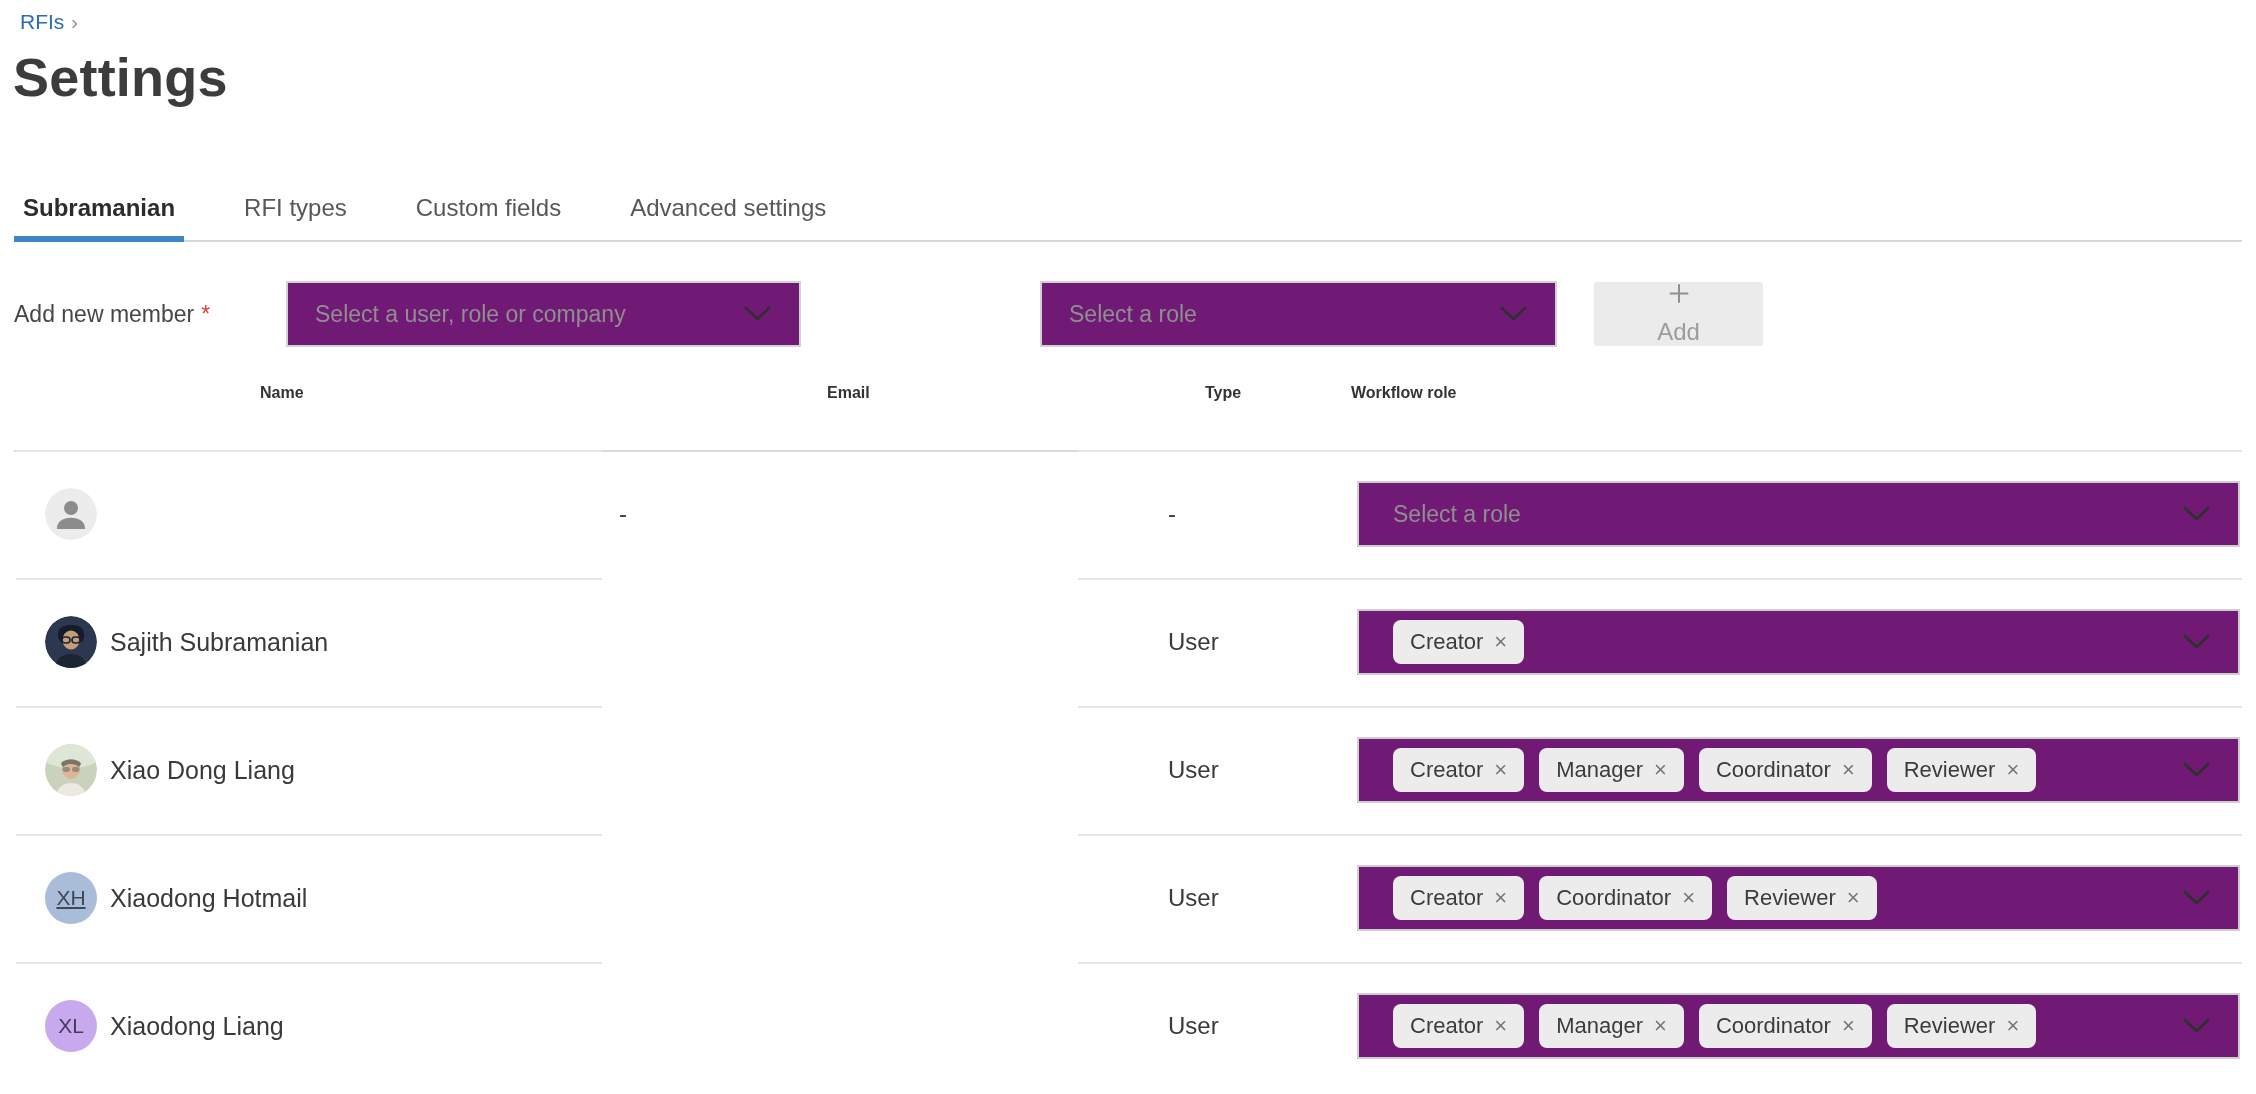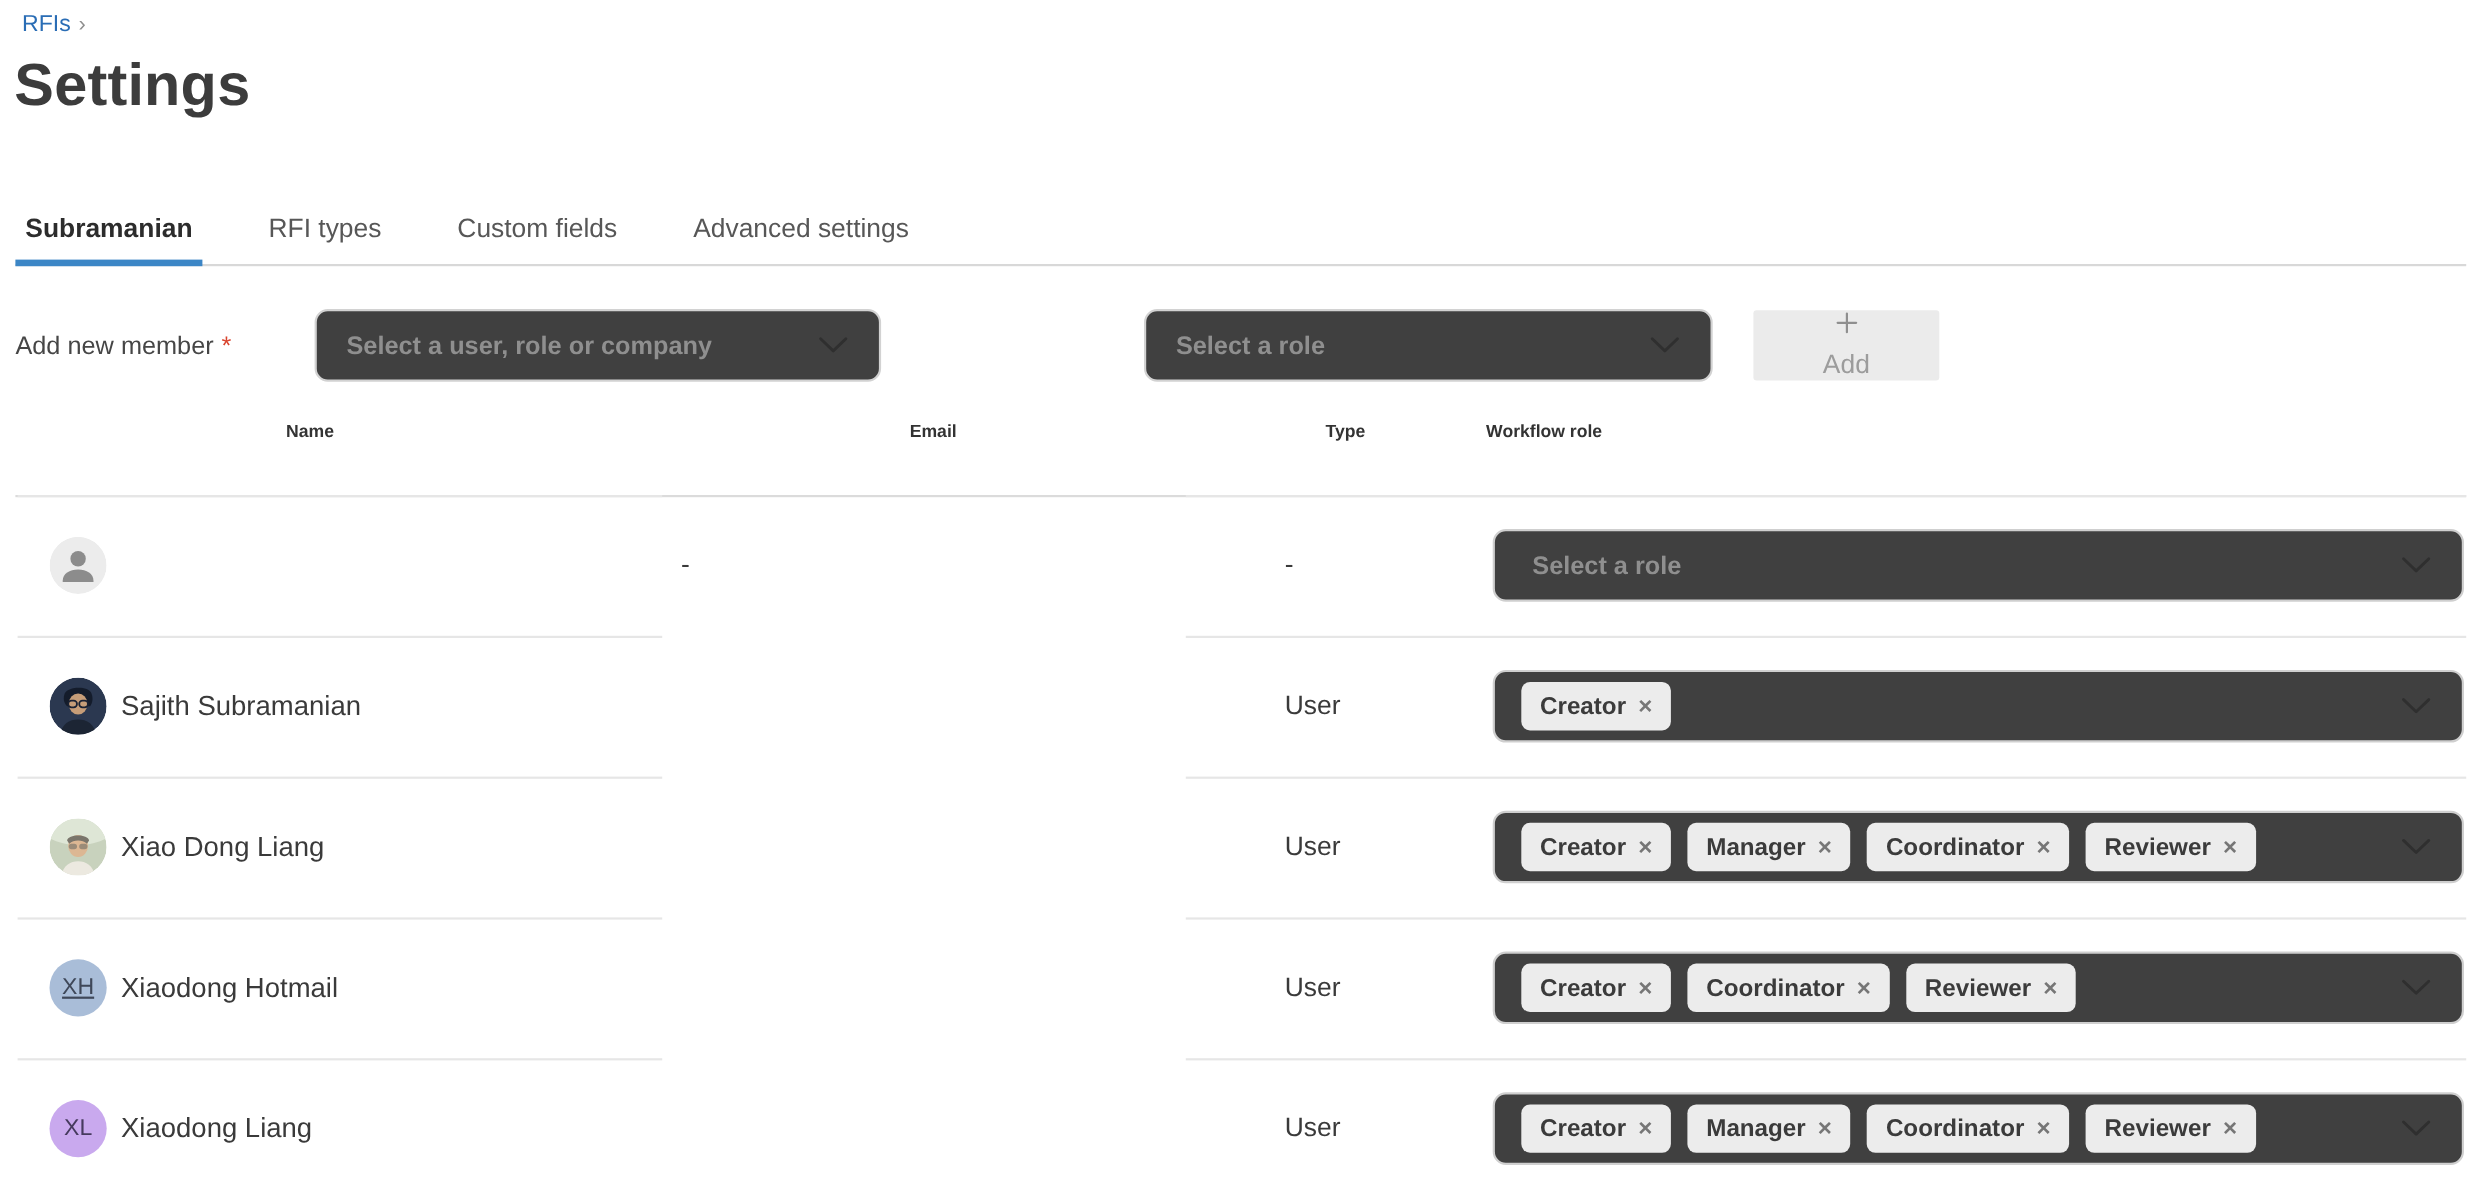--- a/index.html
+++ b/index.html
@@ -22,22 +22,22 @@
   .tab.active { color:#2c2c2c; font-weight:700; }
   .tab.active::after { content:""; position:absolute; left:0; right:0;
     bottom:-2px; height:6px; background:#3c86c6; }
 
   
   .form-row { position:absolute; left:0; top:281px; width:2256px; height:66px; }
   .form-label { position:absolute; top:0; height:66px; line-height:66px;
     font-size:23px; color:#464646; white-space:nowrap; }
   .req { color:#d9442e; margin-left:7px; }
   .selectbox { position:absolute; height:66px; border:2px solid #d2d2d2;
-    border-radius:12px; background:#404040; display:flex; align-items:center;
-    cursor:pointer;font-weight:bold; }
+    border-radius:0; background:#701a75; display:flex; align-items:center;
+    cursor:pointer; }
   .selectbox .ph { font-size:23px; color:#8f8f8f; white-space:nowrap;
     overflow:hidden; }
   .selectbox .chev { position:absolute; right:28px; top:50%;
     transform:translateY(-50%); width:27px; height:16px; display:block; }
   #member-select { left:286px; width:515px; padding-left:27px; }
   #role-select  { left:1040px; width:517px; padding-left:27px; }
   .add-btn { position:absolute; left:1594px; top:1px; width:169px; height:64px;
     background:#ebebeb; border:none; border-radius:3px; display:flex;
     align-items:center; justify-content:center; gap:13px; font-size:24px;
     color:#9c9c9c; font-family:inherit; cursor:default;flex-direction:column; }
@@ -60,21 +60,21 @@
     justify-content:center; font-size:21px; font-weight:400; color:#414b5a; }
   .avatar svg { width:52px; height:52px; display:block; }
   .cell-name { position:absolute; left:110px; top:0; height:128px;
     line-height:128px; font-size:25px; color:#3a3a3a; white-space:nowrap; }
   .cell-email { position:absolute; left:619px; top:0; height:128px;
     line-height:128px; font-size:24px; color:#3a3a3a; }
   .cell-type { position:absolute; left:1168px; top:0; height:128px;
     line-height:128px; font-size:24px; color:#3a3a3a; }
   .row .selectbox { left:1357px; top:31px; width:883px; border-color:#cfcfcf; }
   .row .selectbox .ph { padding-left:34px; }
-  .chips { display:flex; align-items:center; gap:15px; padding-left:24px; }
+  .chips { display:flex; align-items:center; gap:15px; padding-left:34px; }
   .chip { height:44px; background:#ececec; border-radius:8px; display:flex;
     align-items:center; padding:0 17px; font-size:22px; color:#3b3b3b;
     white-space:nowrap; }
   .chip .x { margin-left:11px; color:#767676; font-size:22px; cursor:pointer; }
 </style>
 </head>
 <body>
 
 <div class="canvas">
 

